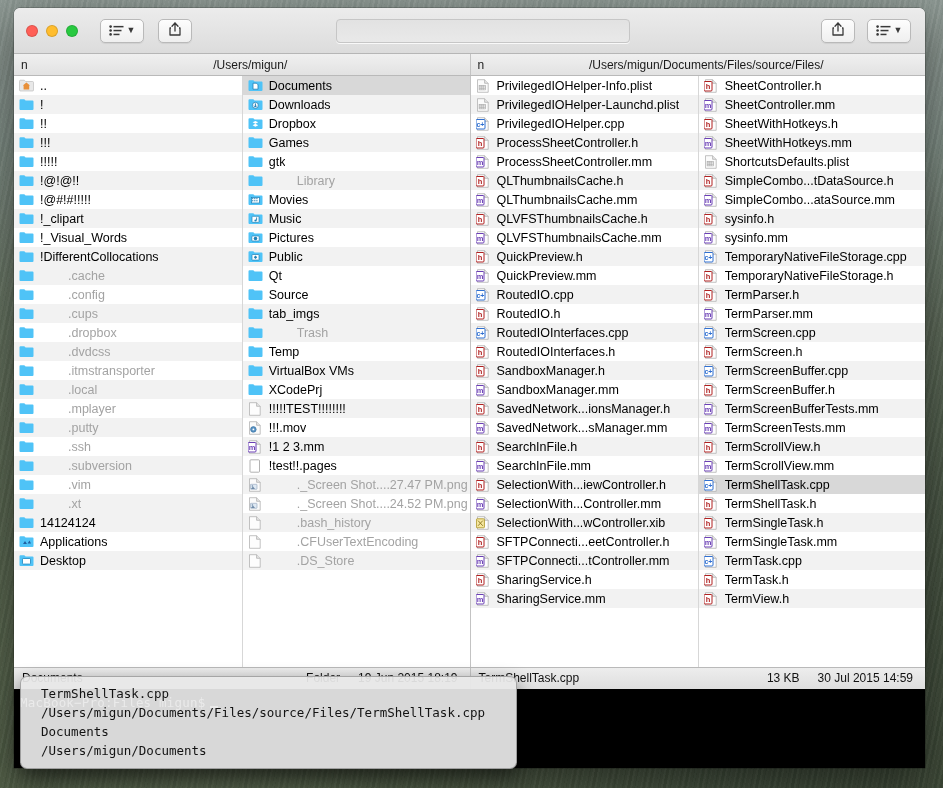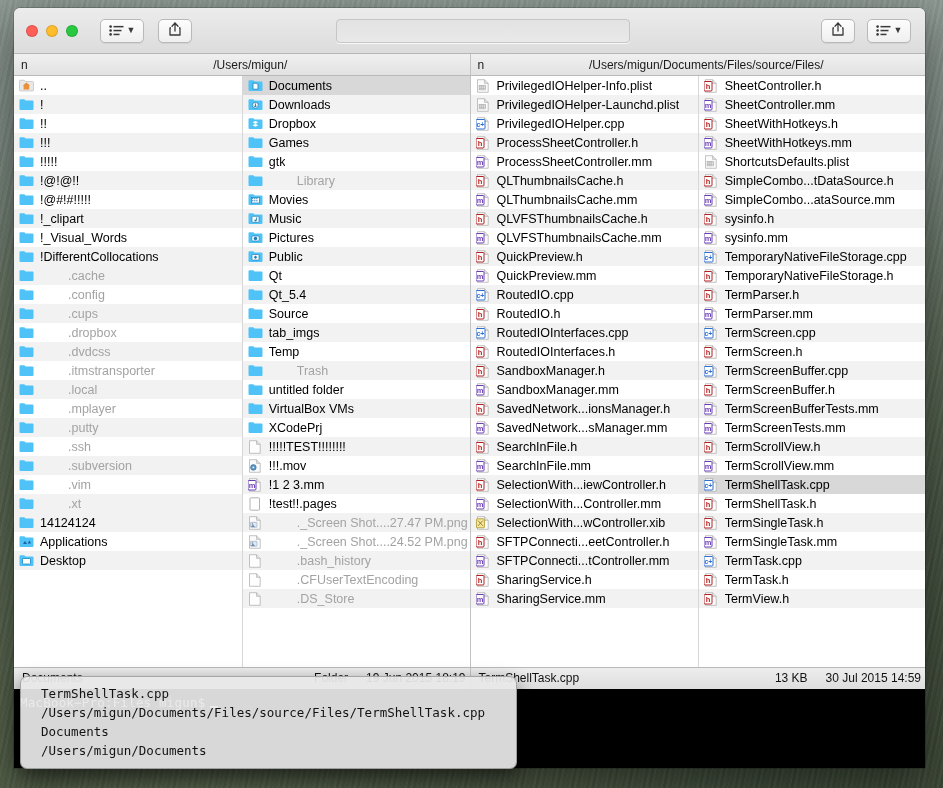--- a/index.html
+++ b/index.html
@@ -99,21 +99,21 @@
   .ic svg{ display:block; }
 
   
   #statusrow{ display:flex; height:22px; flex:0 0 22px;
     background:linear-gradient(180deg,#ededed,#dedede);
     border-top:1px solid #b9b9b9; font-size:12px; color:#111; }
   .stpane{ flex:1 1 50%; display:flex; align-items:center; min-width:0; }
   .stpane + .stpane{ border-left:1px solid #c3c3c3; }
   .st-name{ flex:1 1 auto; padding-left:8px; overflow:hidden; white-space:nowrap; }
   .st-kind{ flex:0 0 auto; padding-right:18px; }
-  .st-date{ flex:0 0 auto; padding-right:4px; }
+  .st-date{ flex:0 0 auto; padding-right:12px; }
 
   
   #terminal{ flex:1 1 auto; background:#000; color:#fff;
     font-family:"DejaVu Sans Mono", monospace; font-size:12.5px;
     padding:6px 0 0 6px; position:relative; min-height:0; }
   #promptline{ letter-spacing:.2px; }
   .cursor{ display:inline-block; width:8px; border-bottom:2px solid #fff;
     margin-left:5px; vertical-align:-1px; }
 
   
@@ -520,67 +520,51 @@
             <span class="nm">Public</span>
           </div>
           <div class="row">
             <span class="ic">
               <svg width="15" height="13" viewBox="0 0 15 13">
                 <path d="M0.5 2.2 a1 1 0 0 1 1-1 H5.3 l1.3 1.3 H13.5 a1 1 0 0 1 1 1 V11 a1 1 0 0 1-1 1 H1.5 a1 1 0 0 1-1-1 Z" fill="#4fc3f7"></path>
               </svg>
             </span>
             <span class="nm">Qt</span>
           </div>
-          <div class="row alt">
-            <span class="ic">
-              <svg width="15" height="13" viewBox="0 0 15 13">
-                <path d="M0.5 2.2 a1 1 0 0 1 1-1 H5.3 l1.3 1.3 H13.5 a1 1 0 0 1 1 1 V11 a1 1 0 0 1-1 1 H1.5 a1 1 0 0 1-1-1 Z" fill="#4fc3f7"></path>
-              </svg>
-            </span>
-            <span class="nm">Qt_5.4</span>
-          </div>
           <div class="row">
             <span class="ic">
               <svg width="15" height="13" viewBox="0 0 15 13">
                 <path d="M0.5 2.2 a1 1 0 0 1 1-1 H5.3 l1.3 1.3 H13.5 a1 1 0 0 1 1 1 V11 a1 1 0 0 1-1 1 H1.5 a1 1 0 0 1-1-1 Z" fill="#4fc3f7"></path>
               </svg>
             </span>
             <span class="nm">Source</span>
           </div>
           <div class="row alt">
             <span class="ic">
               <svg width="15" height="13" viewBox="0 0 15 13">
                 <path d="M0.5 2.2 a1 1 0 0 1 1-1 H5.3 l1.3 1.3 H13.5 a1 1 0 0 1 1 1 V11 a1 1 0 0 1-1 1 H1.5 a1 1 0 0 1-1-1 Z" fill="#4fc3f7"></path>
               </svg>
             </span>
             <span class="nm">tab_imgs</span>
           </div>
+          <div class="row alt dim">
+            <span class="ic">
+              <svg width="15" height="13" viewBox="0 0 15 13">
+                <path d="M0.5 2.2 a1 1 0 0 1 1-1 H5.3 l1.3 1.3 H13.5 a1 1 0 0 1 1 1 V11 a1 1 0 0 1-1 1 H1.5 a1 1 0 0 1-1-1 Z" fill="#4fc3f7"></path>
+              </svg>
+            </span>
+            <span class="nm">Trash</span>
+          </div>
           <div class="row">
             <span class="ic">
               <svg width="15" height="13" viewBox="0 0 15 13">
                 <path d="M0.5 2.2 a1 1 0 0 1 1-1 H5.3 l1.3 1.3 H13.5 a1 1 0 0 1 1 1 V11 a1 1 0 0 1-1 1 H1.5 a1 1 0 0 1-1-1 Z" fill="#4fc3f7"></path>
               </svg>
             </span>
             <span class="nm">Temp</span>
-          </div>
-          <div class="row alt dim">
-            <span class="ic">
-              <svg width="15" height="13" viewBox="0 0 15 13">
-                <path d="M0.5 2.2 a1 1 0 0 1 1-1 H5.3 l1.3 1.3 H13.5 a1 1 0 0 1 1 1 V11 a1 1 0 0 1-1 1 H1.5 a1 1 0 0 1-1-1 Z" fill="#4fc3f7"></path>
-              </svg>
-            </span>
-            <span class="nm">Trash</span>
-          </div>
-          <div class="row">
-            <span class="ic">
-              <svg width="15" height="13" viewBox="0 0 15 13">
-                <path d="M0.5 2.2 a1 1 0 0 1 1-1 H5.3 l1.3 1.3 H13.5 a1 1 0 0 1 1 1 V11 a1 1 0 0 1-1 1 H1.5 a1 1 0 0 1-1-1 Z" fill="#4fc3f7"></path>
-              </svg>
-            </span>
-            <span class="nm">untitled folder</span>
           </div>
           <div class="row alt">
             <span class="ic">
               <svg width="15" height="13" viewBox="0 0 15 13">
                 <path d="M0.5 2.2 a1 1 0 0 1 1-1 H5.3 l1.3 1.3 H13.5 a1 1 0 0 1 1 1 V11 a1 1 0 0 1-1 1 H1.5 a1 1 0 0 1-1-1 Z" fill="#4fc3f7"></path>
               </svg>
             </span>
             <span class="nm">VirtualBox VMs</span>
           </div>
           <div class="row">

